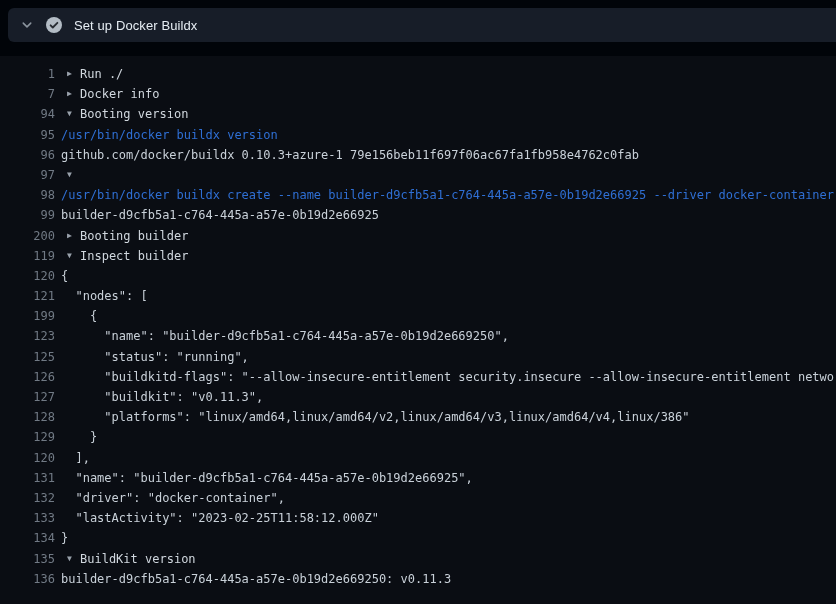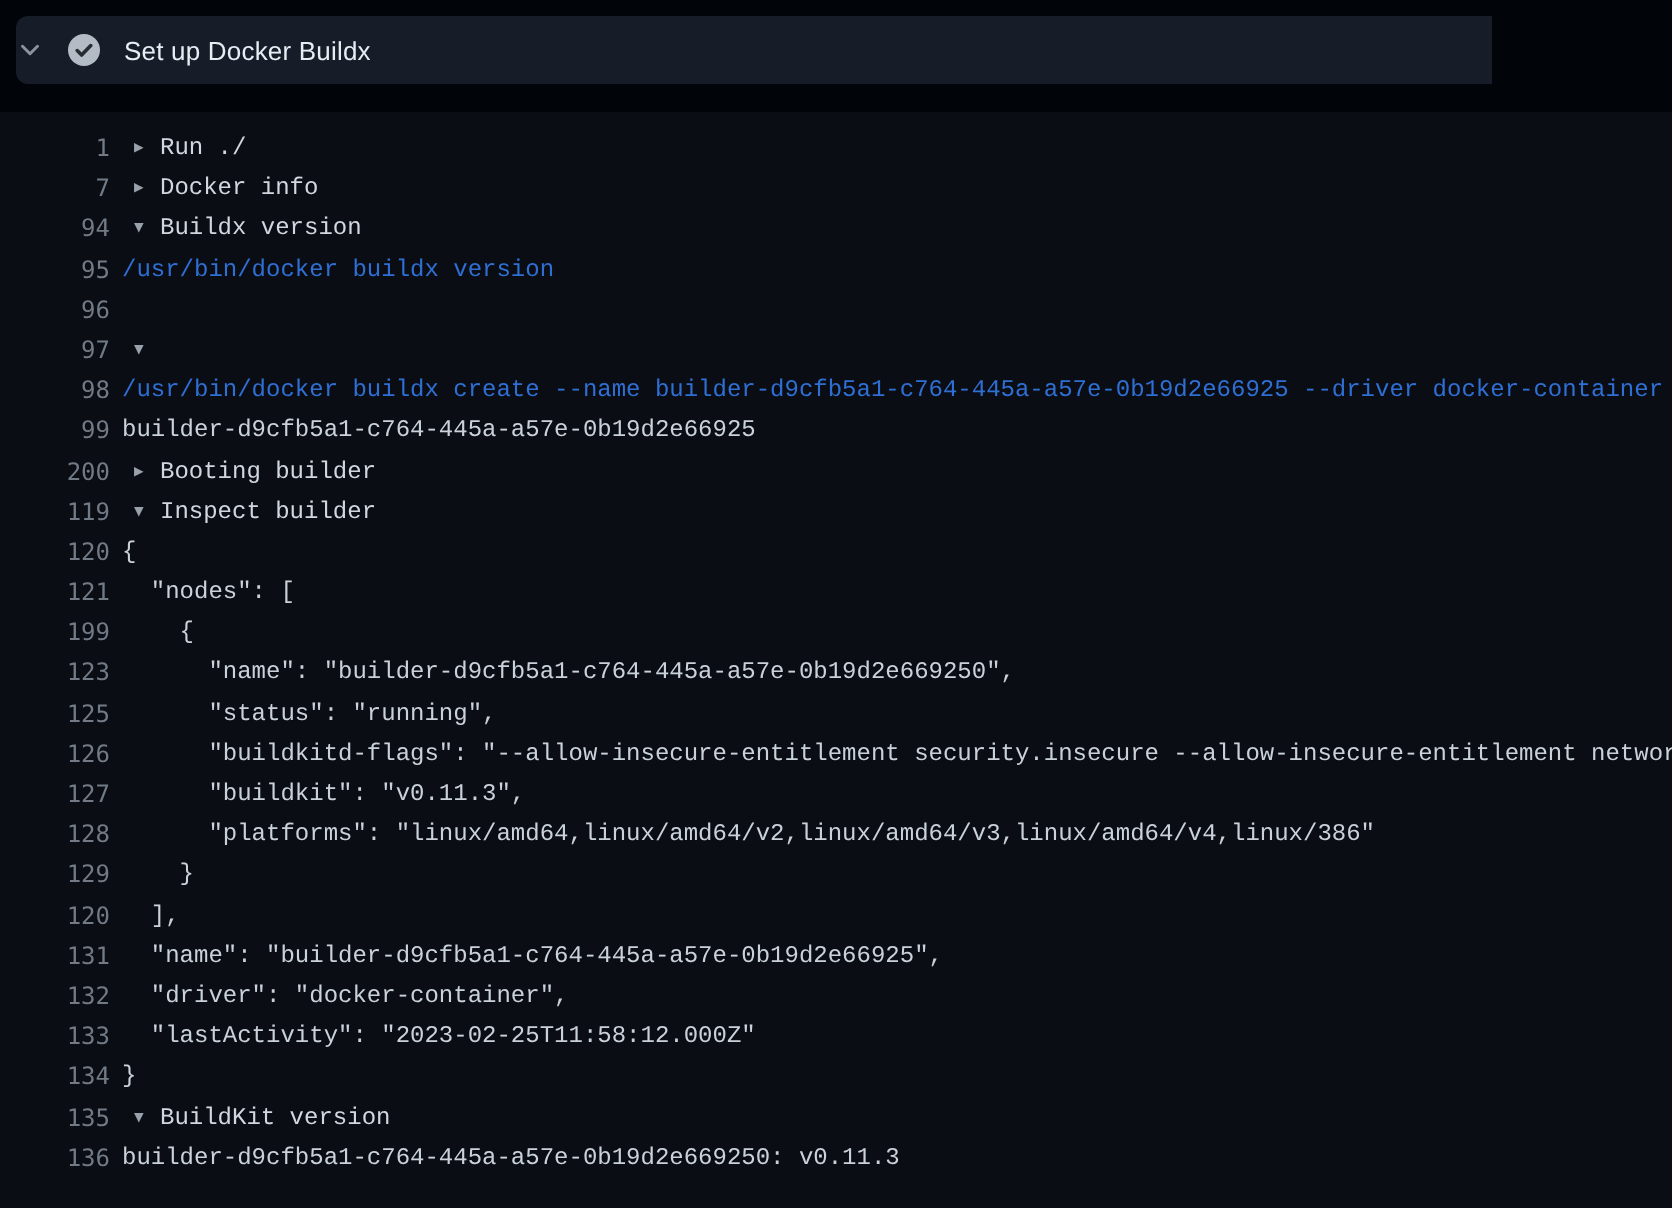--- a/index.html
+++ b/index.html
@@ -13,27 +13,27 @@
     --line-number:#717a85;
     --caret-color:#99a1ab;
     --chevron-color:#8b949e;
   }
   *{margin:0;padding:0;box-sizing:border-box;}
   html,body{width:836px;height:604px;overflow:hidden;}
   body{background:var(--page-bg);font-family:"DejaVu Sans Mono","Liberation Mono",monospace;}
 
   .step-header{
     margin:8px 0 14px 8px;
-    width:738px;
+    width:828px;
     height:34px;
     background:var(--header-bg);
     border-radius:6px 0 0 6px;
     display:flex;
     align-items:center;
-    padding-left:0;
+    padding-left:12px;
     cursor:pointer;
   }
   .chevron{width:14px;height:14px;display:flex;align-items:center;justify-content:center;color:var(--chevron-color);}
   .status{width:16px;height:16px;margin-left:12px;display:flex;align-items:center;justify-content:center;}
   .step-title{
     margin-left:12px;
     font-family:"Liberation Sans","DejaVu Sans",sans-serif;
     font-size:13px;
     color:var(--title-color);
     letter-spacing:.1px;
@@ -63,21 +63,21 @@
     cursor:pointer;
   }
   .log-line .caret{
     flex:0 0 13px;
     margin-left:12px;
     font-size:8px;
     color:var(--caret-color);
     display:flex;
     align-items:center;
   }
-  .log-line .txt{color:var(--text-color);font-family:Liberation Mono, monospace;}
+  .log-line .txt{color:var(--text-color);}
   .log-line.group{cursor:pointer;}
   .log-line.group .txt{color:var(--group-color);}
   .log-line.command .txt,
   .log-line.output .txt{margin-left:6px;}
   .log-line.command .txt{color:var(--command-blue);}
 </style>
 </head>
 <body>
 
 <div class="step-header">
@@ -102,30 +102,31 @@
     <span class="txt">Run ./</span>
   </div>
     <div class="log-line group">
     <span class="ln">7</span>
     <span class="caret">▶</span>
     <span class="txt">Docker info</span>
   </div>
     <div class="log-line group">
     <span class="ln">94</span>
     <span class="caret">▼</span>
-    <span class="txt">Buildx version</span>
+    <span class="txt">Booting version</span>
   </div>
     <div class="log-line command">
     <span class="ln">95</span>
     
     <span class="txt">/usr/bin/docker buildx version</span>
   </div>
     <div class="log-line output">
     <span class="ln">96</span>
     
+    <span class="txt">github.com/docker/buildx 0.10.3+azure-1 79e156beb11f697f06ac67fa1fb958e4762c0fab</span>
   </div>
     <div class="log-line group">
     <span class="ln">97</span>
     <span class="caret">▼</span>
   </div>
     <div class="log-line command">
     <span class="ln">98</span>
     
     <span class="txt">/usr/bin/docker buildx create --name builder-d9cfb5a1-c764-445a-a57e-0b19d2e66925 --driver docker-container</span>
   </div>

